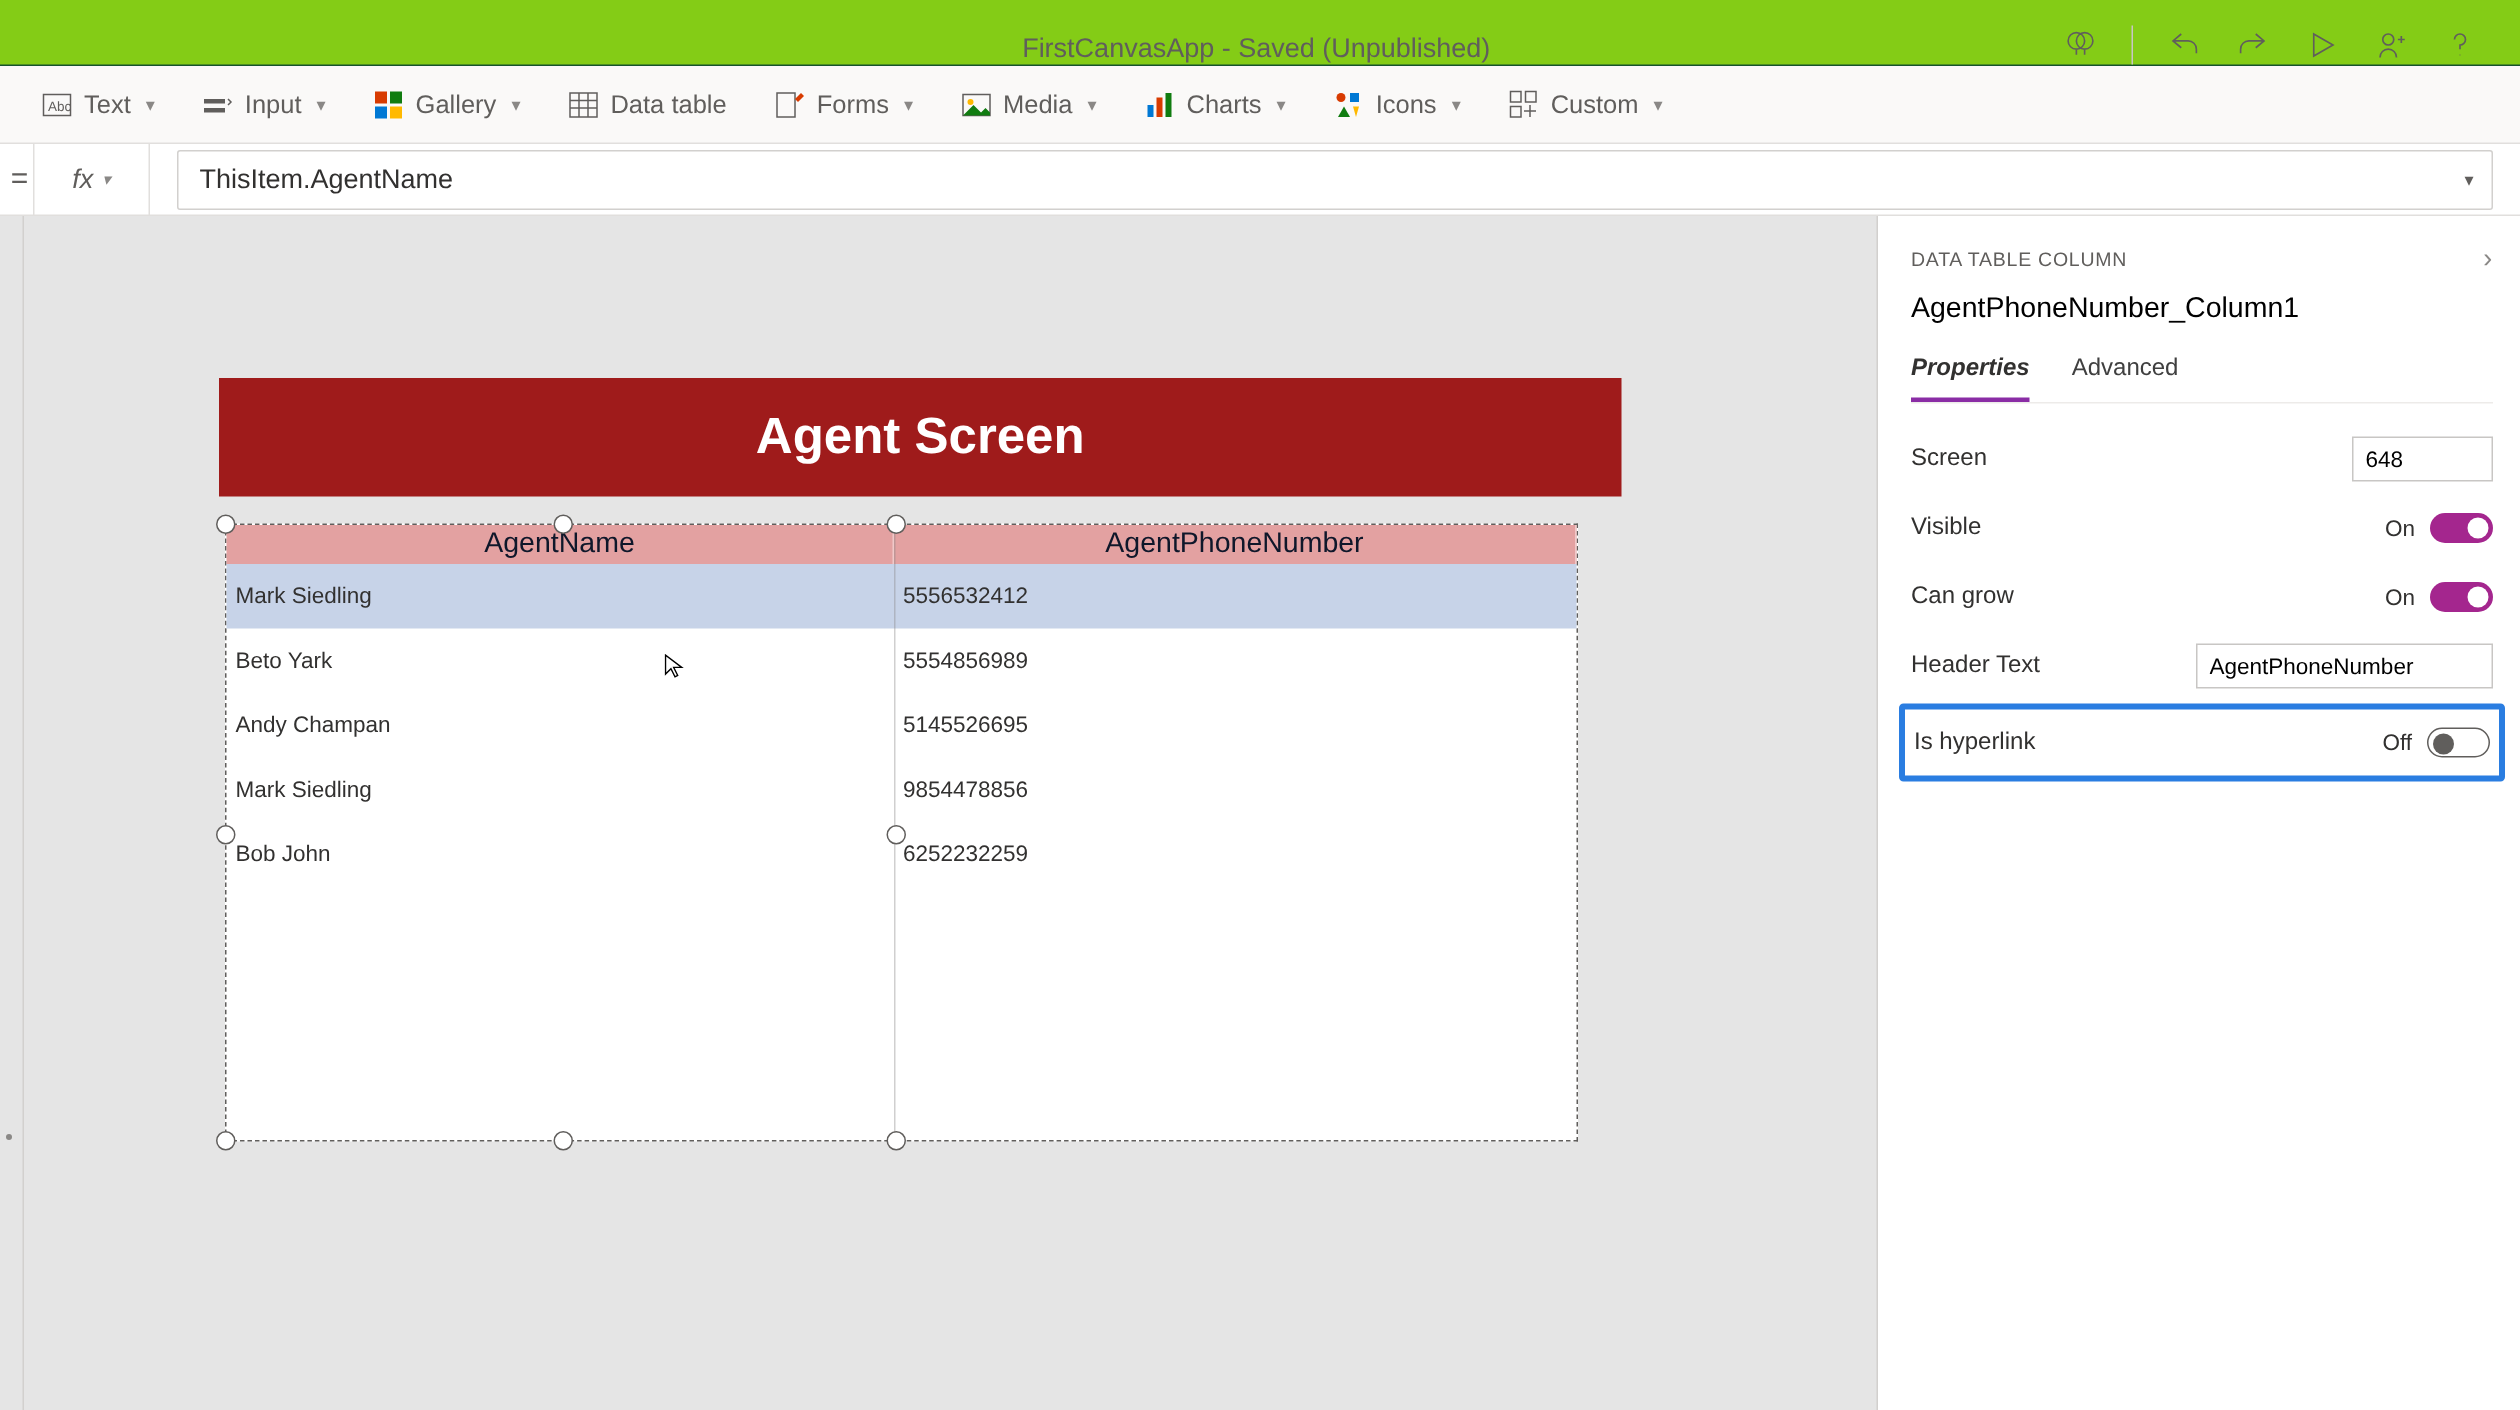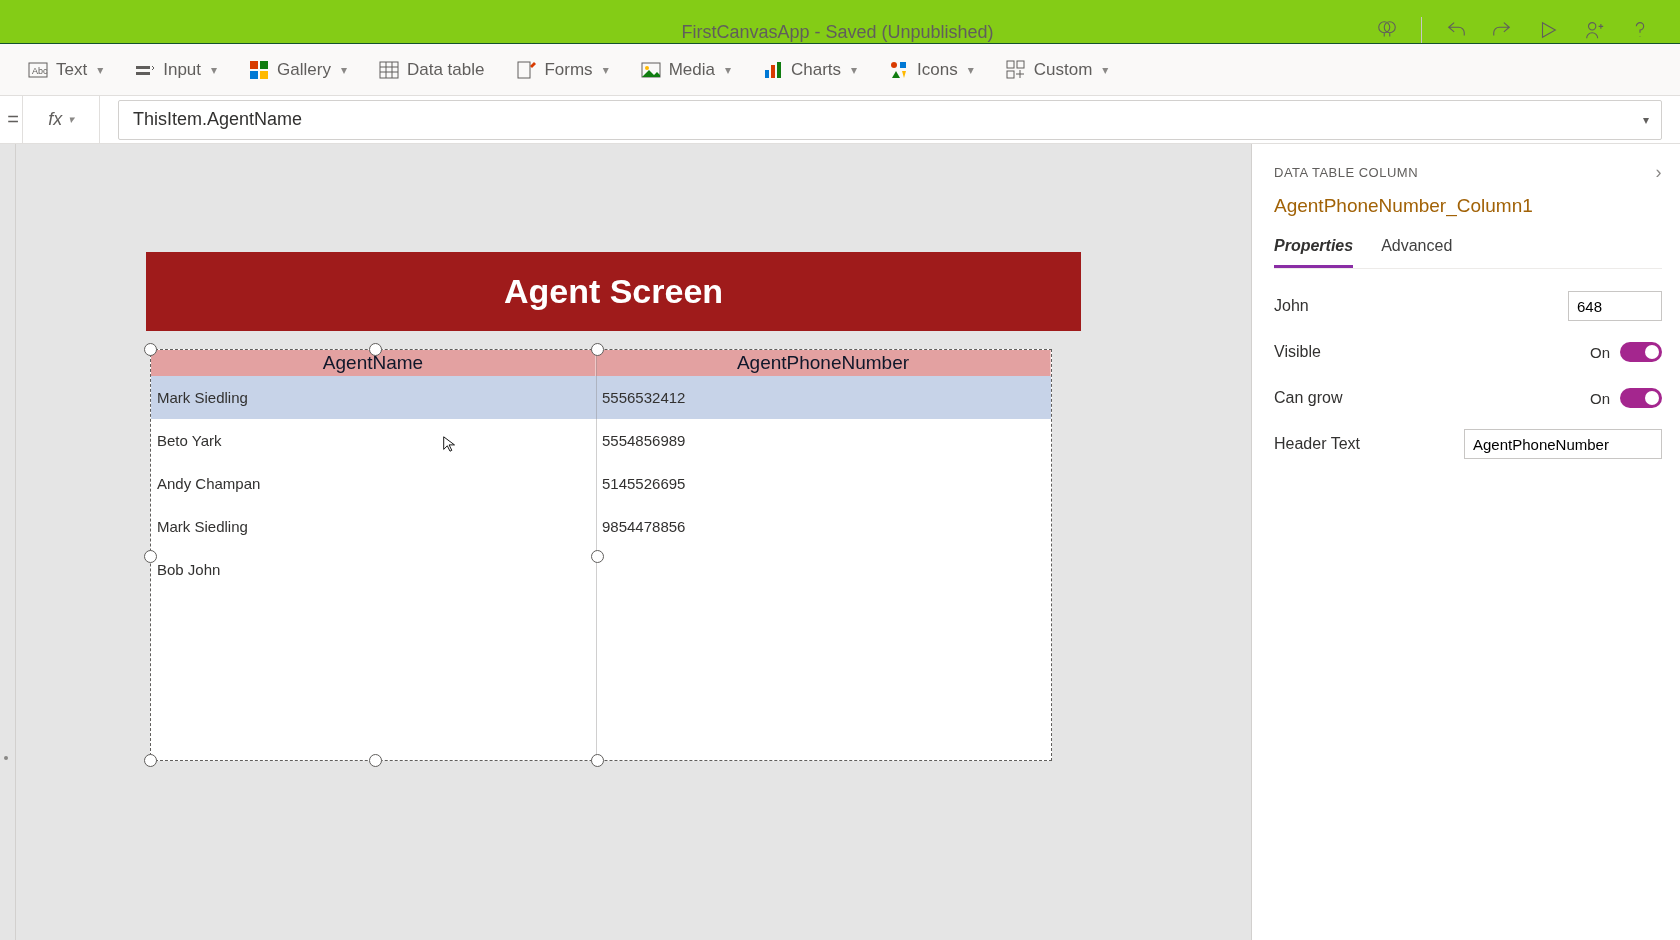--- a/index.html
+++ b/index.html
@@ -47,21 +47,21 @@
   .dt-row.sel { background:#c7d3e8; }
   .col-splitter { position:absolute; left:445px; top:0; bottom:0; width:1px; background:#8a8886; opacity:.4;}
   .handle { position:absolute; width:13px; height:13px; background:#fff; border:1.5px solid #605e5c; border-radius:50%; z-index:2;}
 
   .cursor { position:absolute; left: 290px; top: 85px; pointer-events:none; }
   .cursor svg{width:18px;height:18px;}
 
   
   .panel-header { display:flex; align-items:center; justify-content:space-between; color:#605e5c; font-size:13px; letter-spacing:.5px;}
   .panel-header .chevright { color:#8a8886; font-size:18px; cursor:pointer;}
-  .panel-title { font-size:19px; color:#a16207; margin-top:12px; }
+  .panel-title { font-size:19px; color:#000000; margin-top:12px; }
   .tabs { display:flex; gap:28px; margin-top:20px; border-bottom:1px solid #edebe9; }
   .tab { font-size:16px; color:#404040; padding-bottom:10px; cursor:pointer; }
   .tab.active { color:#323130; font-weight:600; border-bottom:3px solid #8a2da5;font-style:italic; }
   .prop-row { display:flex; align-items:center; justify-content:space-between; height:46px; border-bottom:0; font-size:16px; color:#323130;}
   .prop-row input[type=text]{ width:94px; height:30px; border:1px solid #c8c6c4; padding:0 8px; font-size:15px;}
   .prop-row input.wide { width: 198px; }
   .toggle-wrap { display:flex; align-items:center; gap:10px; font-size:15px;}
   .toggle { width:42px; height:20px; border-radius:10px; position:relative; cursor:pointer;}
   .toggle.on { background:#a4268e; }
   .toggle.off { background:#fff; border:1px solid #605e5c; }
@@ -263,20 +263,21 @@
         <div class="dt-row">
           <div class="col1">Andy Champan</div>
           <div class="col2">5145526695</div>
         </div>
         <div class="dt-row">
           <div class="col1">Mark Siedling</div>
           <div class="col2">9854478856</div>
         </div>
         <div class="dt-row">
           <div class="col1">Bob John</div>
+          <div class="col2">6252232259</div>
         </div>
 
         <div class="cursor">
           <svg viewBox="0 0 20 20">
               <path d="M3 2 L3 16 L7 12 L10 18 L12 17 L9 11 L15 11 Z" fill="#fff" stroke="#000" stroke-width="1"></path>
             </svg>
         </div>
       </div>
     </div>
   </div>
@@ -289,21 +290,21 @@
     <div class="panel-title">AgentPhoneNumber_Column1</div>
 
     <div class="tabs">
       <div class="tab active">Properties</div>
       <div class="tab">Advanced</div>
     </div>
 
     <div style="height:14px"></div>
 
     <div class="prop-row">
-      <span>John</span>
+      <span>Screen</span>
       <input type="text" value="648" style="">
     </div>
 
     <div class="prop-row">
       <span>Visible</span>
       <div class="toggle-wrap">
         <span>On</span>
         <div class="toggle on">
             <div class="knob"></div>
           </div>
@@ -318,15 +319,26 @@
             <div class="knob"></div>
           </div>
       </div>
     </div>
 
     <div class="prop-row">
       <span>Header Text</span>
       <input type="text" class="wide" value="AgentPhoneNumber" style="">
     </div>
 
+    <div class="highlight-box">
+      <div class="prop-row" style="height:36px;">
+        <span>Is hyperlink</span>
+        <div class="toggle-wrap">
+          <span>Off</span>
+          <div class="toggle off">
+              <div class="knob"></div>
+            </div>
+        </div>
+      </div>
+    </div>
 
   </div>
 </div>
 
 </body></html>

